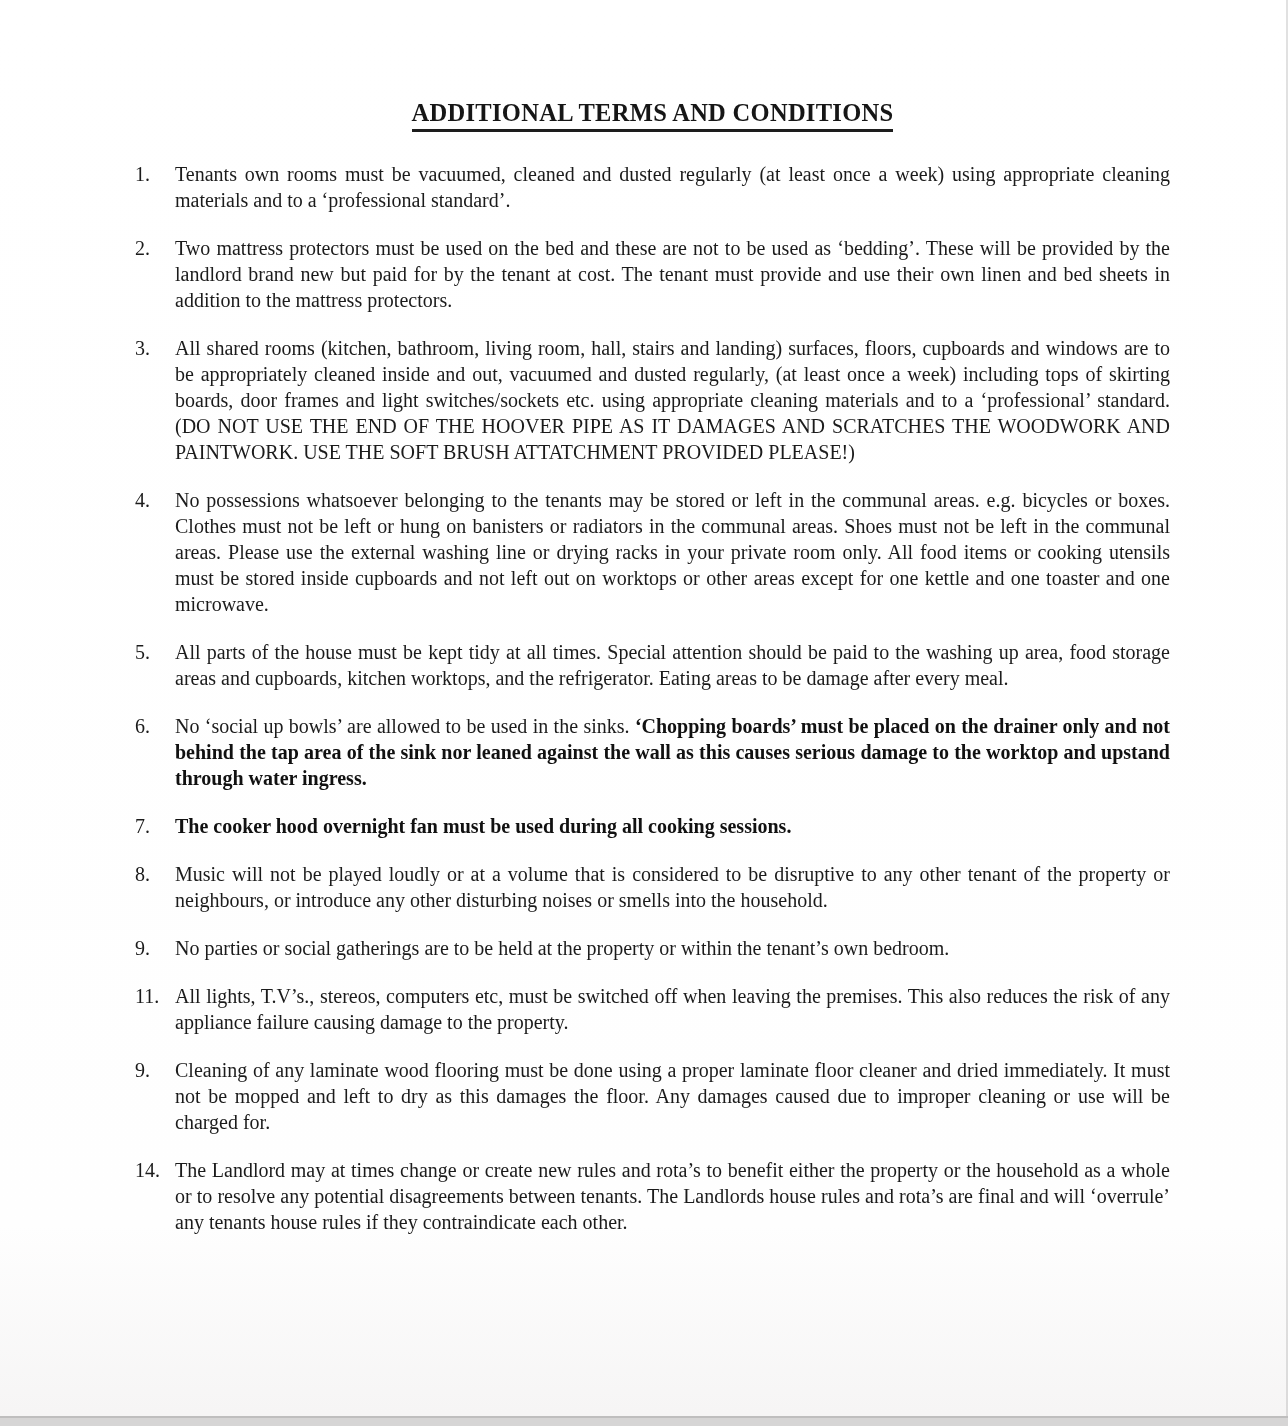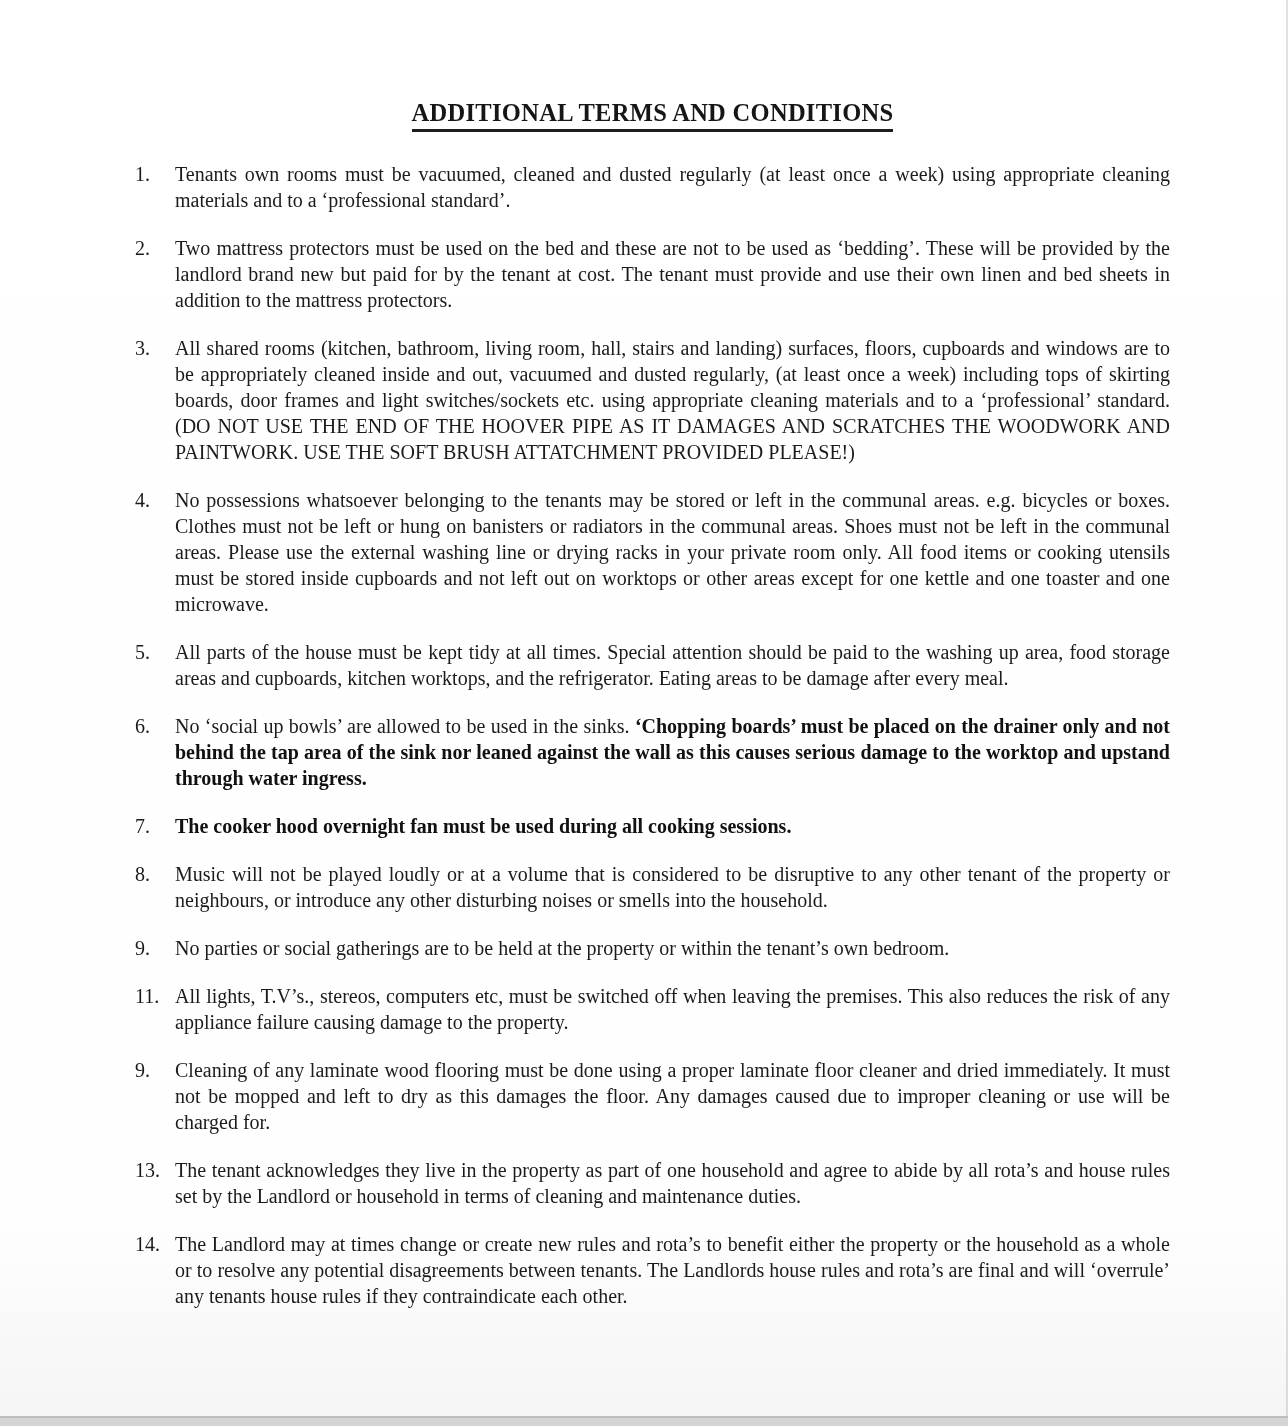--- a/index.html
+++ b/index.html
@@ -123,24 +123,20 @@
         </div>
         <div class="term-item">
           <div class="term-number">11.</div>
           <div class="term-text"><span>All lights, T.V’s., stereos, computers etc, must be switched off when leaving the premises. This also reduces the risk of any appliance failure causing damage to the property.</span></div>
         </div>
         <div class="term-item">
           <div class="term-number">9.</div>
           <div class="term-text"><span>Cleaning of any laminate wood flooring must be done using a proper laminate floor cleaner and dried immediately. It must not be mopped and left to dry as this damages the floor. Any damages caused due to improper cleaning or use will be charged for.</span></div>
         </div>
         <div class="term-item">
-          <div class="term-number">13.</div>
-          <div class="term-text"><span>The tenant acknowledges they live in the property as part of one household and agree to abide by all rota’s and house rules set by the Landlord or household in terms of cleaning and maintenance duties.</span></div>
-        </div>
-        <div class="term-item">
           <div class="term-number">14.</div>
           <div class="term-text"><span>The Landlord may at times change or create new rules and rota’s to benefit either the property or the household as a whole or to resolve any potential disagreements between tenants. The Landlords house rules and rota’s are final and will ‘overrule’ any tenants house rules if they contraindicate each other.</span></div>
         </div>
       </div>
   </div>
   <div class="right-edge"></div>
   <div class="bottom-edge"></div>
 </div>
 
 </body></html>

